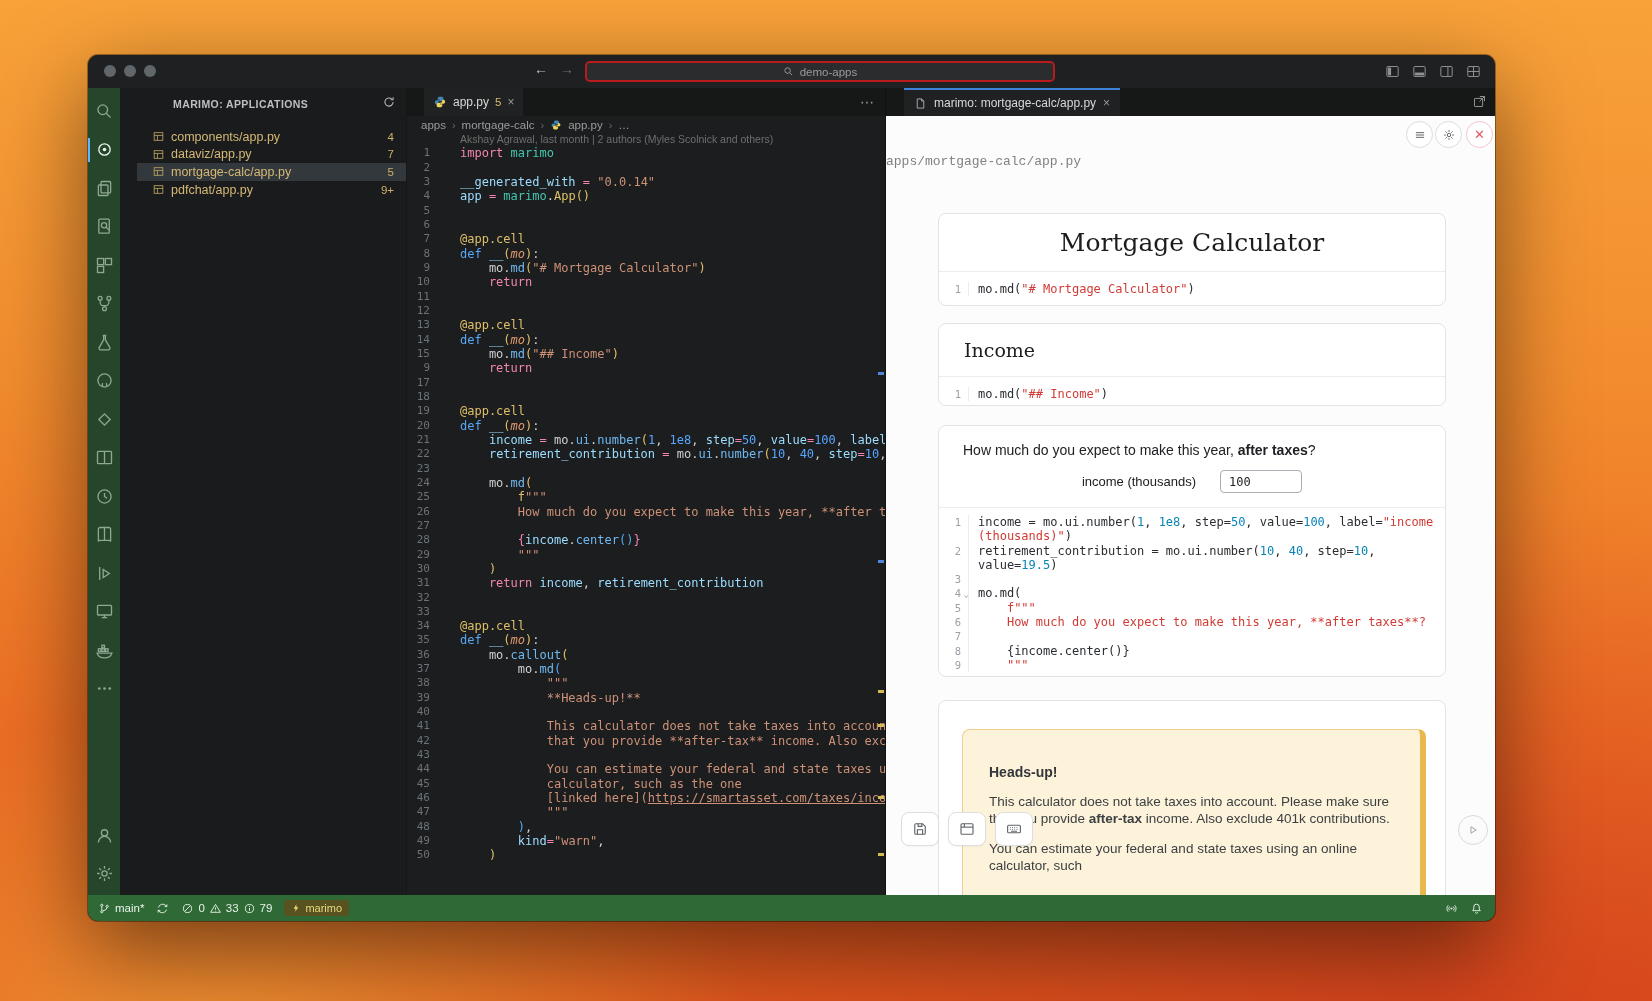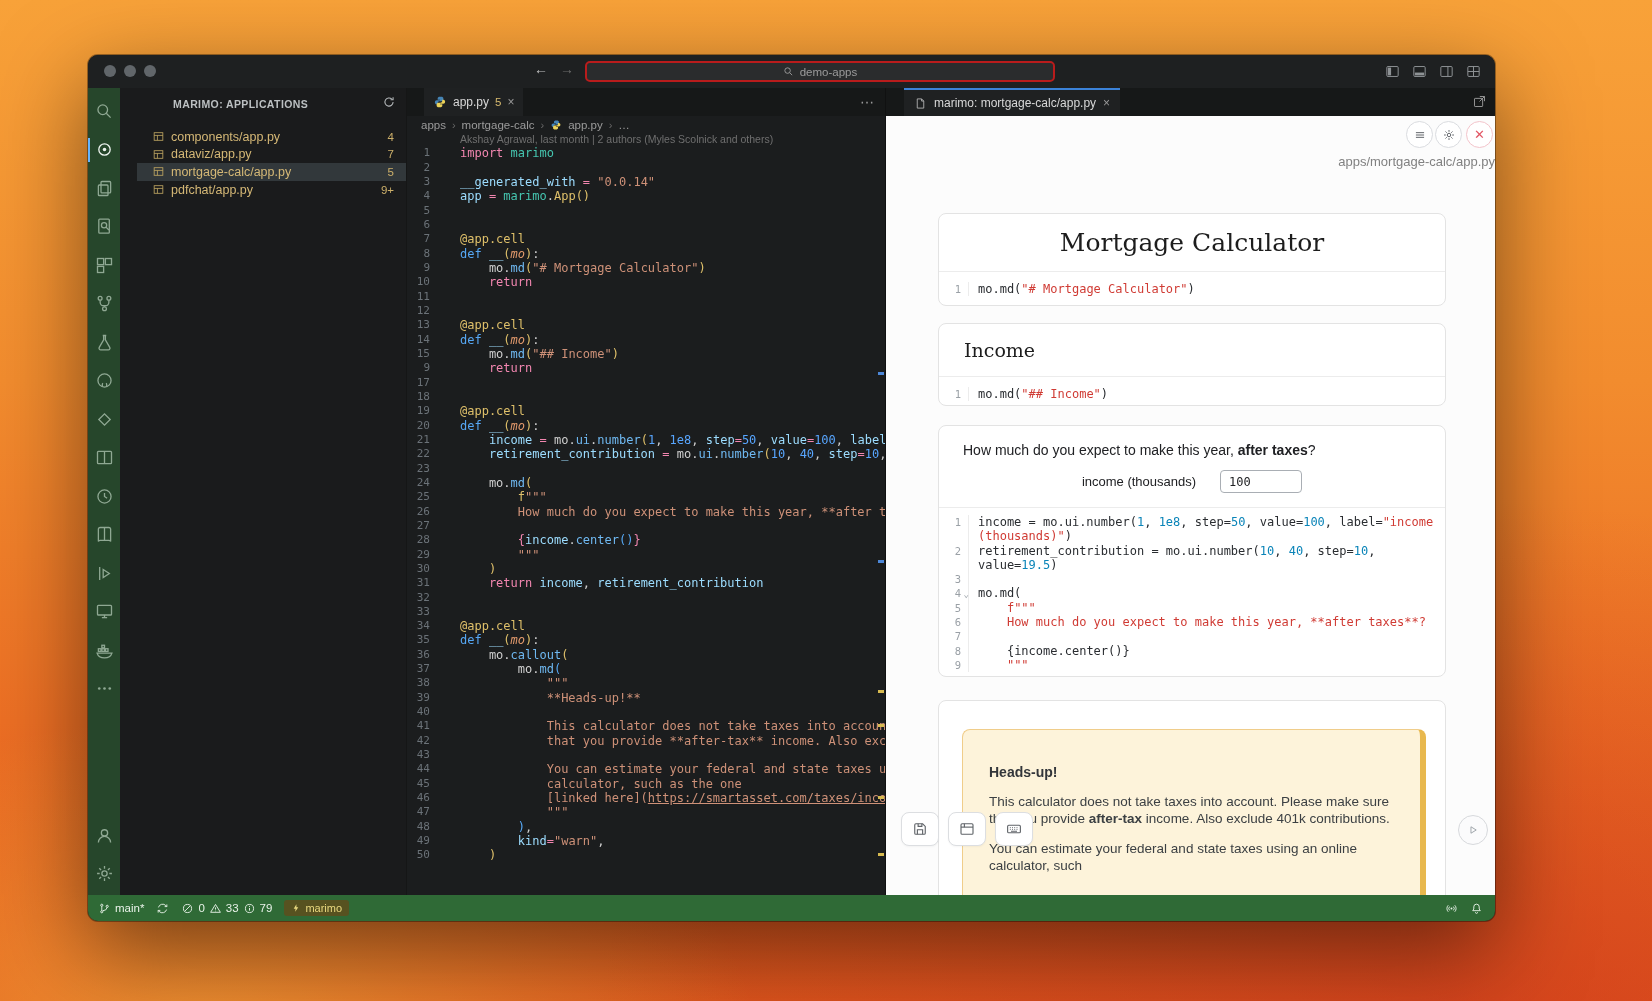--- a/index.html
+++ b/index.html
@@ -84,21 +84,21 @@
   .rightgroup{ width:610px; position:relative; background:#161818; border-left:1px solid #101111; }
   .tabbar2{ position:absolute; left:0; right:0; top:0; height:28px; background:#161818; }
   .tab2{ position:absolute; left:18px; top:0; height:28px; background:#1f2122; border-top:2px solid #3b82d8; display:flex; align-items:center; gap:7px; padding:0 10px; }
   .tab2 svg{ width:13px; height:13px; stroke:#c0c0c0; fill:none; stroke-width:1.5; }
   .tab2-actions{ position:absolute; right:8px; top:6px; }
   .tab2-actions svg{ width:15px; height:15px; stroke:#9a9a9a; fill:none; stroke-width:1.5; }
   .webview{ position:absolute; left:0; right:0; top:28px; bottom:0; background:#fcfcfc; overflow:hidden; }
   .wv-btn{ position:absolute; width:27px; height:27px; border-radius:50%; background:#fff; border:1px solid #dadce0; display:flex; align-items:center; justify-content:center; }
   .wv-btn svg{ width:14px; height:14px; stroke:#5f6368; fill:none; stroke-width:1.7; }
   .wv-btn.close{ border-color:#f3c4cb; } .wv-btn.close .x{ color:#e25563; font-size:13px; line-height:1; }
-  .wv-path{ position:absolute; left:0; right:0; top:38px; text-align:right; font-family:Liberation Sans, sans-serif; font-size:13px; color:#818181; }
+  .wv-path{ position:absolute; left:0; right:0; top:38px; text-align:left; font-family:Liberation Mono, monospace; font-size:13px; color:#818181; }
   .card{ position:absolute; left:52px; width:508px; background:#fff; border:1px solid #e3e3e3; border-radius:8px; overflow:hidden; }
   .cell-title-center{ height:57px; display:flex; align-items:center; justify-content:center;
       font-family:"DejaVu Serif", serif; font-size:25px; color:#1d1d1d; }
   .cell-title-left{ height:52px; display:flex; align-items:center; padding-left:25px;
       font-family:"DejaVu Serif", serif; font-size:19px; color:#1d1d1d; }
   .divider{ height:1px; background:#ececec; }
   .cm{ padding:7px 0 7px 0; font-family:"DejaVu Sans Mono", monospace; font-size:12px; line-height:14.3px; }
   .cm-line{ display:flex; }
   .cm-gut{ width:30px; flex:none; text-align:right; padding-right:7px; color:#9aa0a6; font-size:10.5px; border-right:1px solid #ececec; position:relative; }
   .cm-fold{ position:absolute; right:-1px; top:1px; color:#9aa0a6; font-size:9px; }

